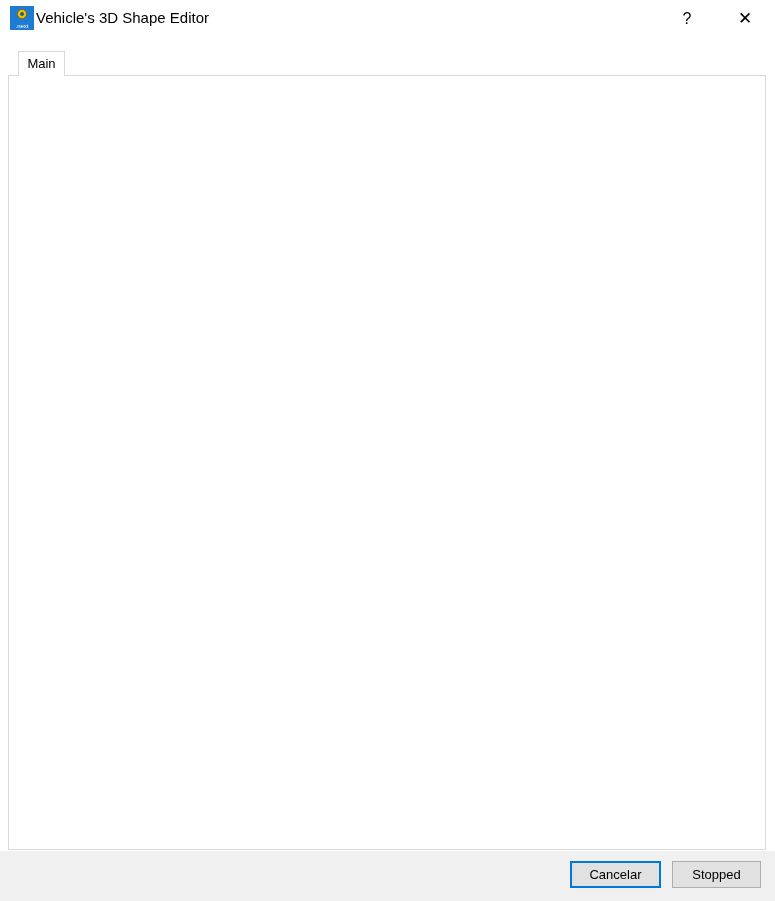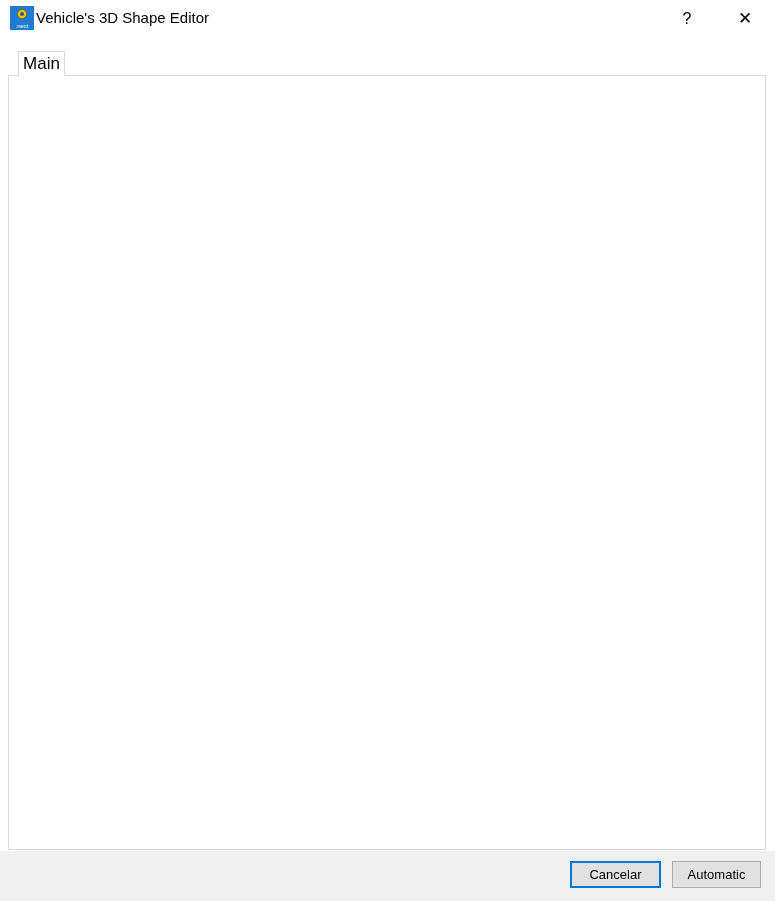--- a/index.html
+++ b/index.html
@@ -16,21 +16,21 @@
                    border-radius:50%; background:#1b5e8e;}
   .app-icon .mini { position:absolute; left:0; right:0; bottom:1px; text-align:center; font-size:6px; color:#fff; }
   .title-text { position:absolute; left:36px; top:9px; font-size:15px; }
   .tb-btn { position:absolute; top:0; height:37px; width:42px; text-align:center; line-height:37px;
             font-size:16px; font-weight:300; cursor:default; }
   .tb-help { left:666px; }
   .tb-close { left:724px; font-size:17px; }
 
   
   .tab { position:absolute; left:18px; top:51px; width:47px; height:25px; background:#fff;
-         border:1px solid #d9d9d9; border-bottom:none; z-index:2; font-size:17px;
+         border:1px solid #d9d9d9; border-bottom:none; z-index:2; font-size:13px;
          text-align:center; line-height:24px; }
   .tabpane { position:absolute; left:8px; top:75px; width:758px; height:775px;
              border:1px solid #d9d9d9; background:#fff; z-index:1; }
 
   
   .group { position:absolute; border:1px solid #d8d8d8; border-radius:2px; }
   .group > .glabel { position:absolute; top:-9px; left:8px; background:#fff; padding:0 4px;
                      font-size:13px; color:#000; }
 
   
@@ -420,16 +420,16 @@
       <rect x="371" y="182" width="2" height="2" fill="#b00"></rect>
       <polygon points="360,192 376,188 376,198 362,202" fill="#1b1b1b"></polygon>
 
       <path d="M 381.6 200.7 A 136 40 0 0 1 250 227" fill="none" stroke="var(--ring,#9d74e2)" stroke-width="18"></path>
       <polygon points="330,196 400,215 326,237" fill="#a980ea" stroke="#7c54c2" stroke-width="1.5"></polygon>
     </svg>
   </div>
 
   <div class="footer">
     <button class="btn btn-ok">Cancelar</button>
-    <button class="btn btn-cancel">Automatic</button>
+    <button class="btn btn-cancel">Stopped</button>
   </div>
 
 </div>
 
 </body></html>

